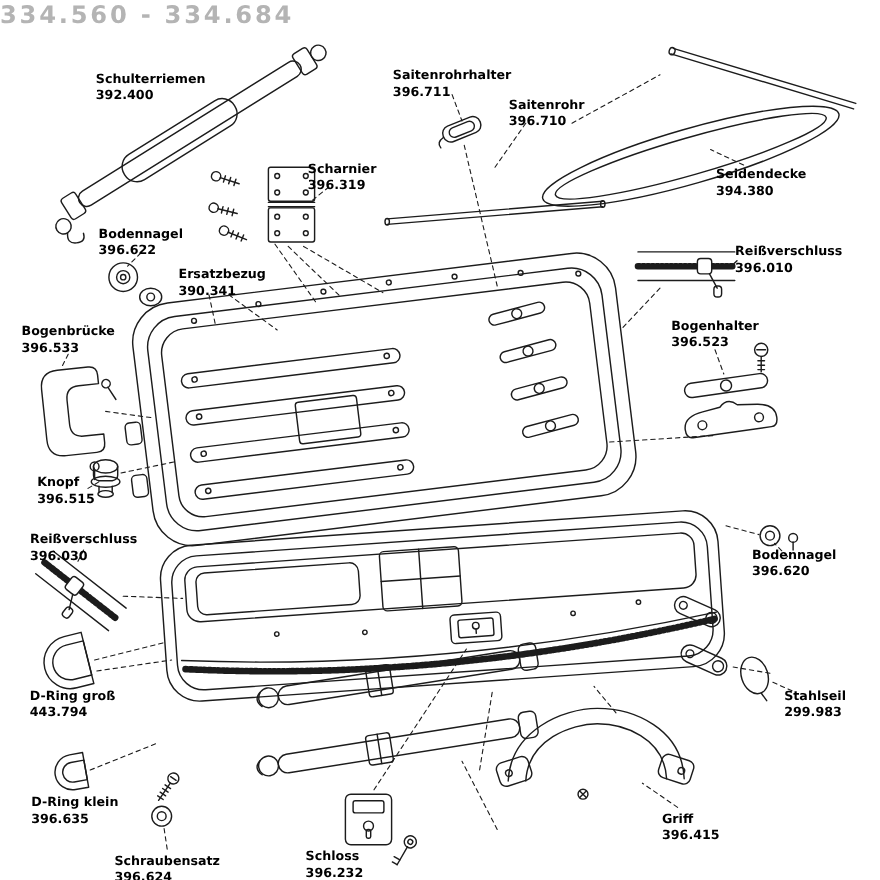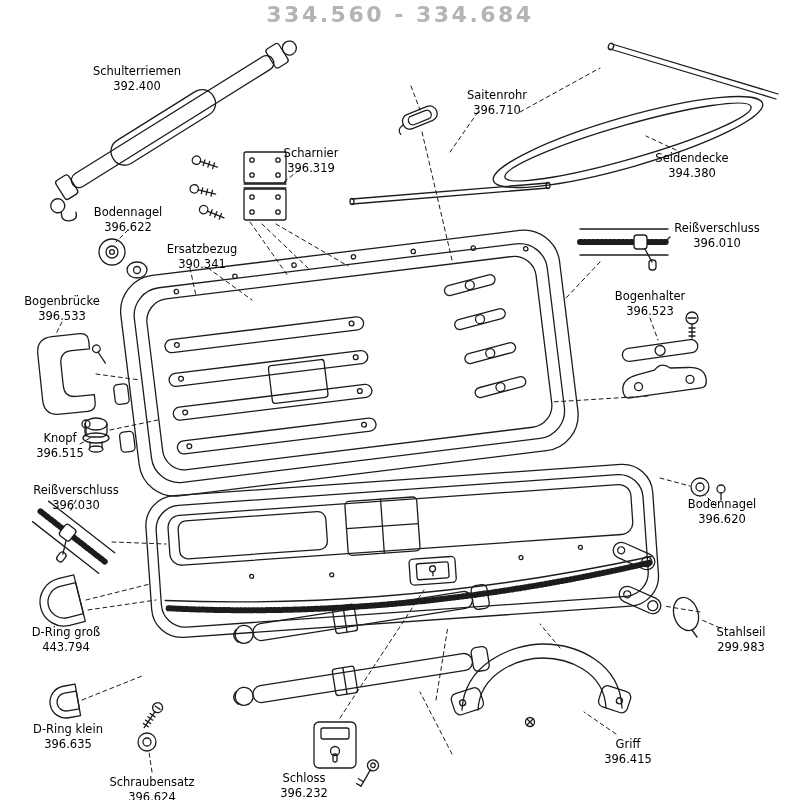--- a/index.html
+++ b/index.html
@@ -1,21 +1,21 @@
 <!DOCTYPE html>
 <html style="--line: #1c1c1c; --title: #b4b4b4; --label: #000000; --bg: #ffffff;"><head>
 <meta charset="utf-8">
 <style>
   html,body{margin:0;padding:0}
   .stage{position:relative;width:800px;height:800px;background:var(--bg,#fff);
          font-family:"DejaVu Sans","Liberation Sans",sans-serif;overflow:hidden}
-  .title{position:absolute;left:0;right:0;top:2px;text-align:center;
+  .title{position:absolute;left:0;right:0;top:2px;text-align:left;
          font-size:22px;font-weight:bold;letter-spacing:2.5px;color:var(--title,#b4b4b4)}
-  .label{position:absolute;transform:translateX(-50%);text-align:center;
-         font-size:11.5px;font-weight:normal;line-height:1.3;color:var(--label,#000);white-space:nowrap}
+  .label{position:absolute;transform:translateX(-50%);text-align:left;
+         font-size:11.5px;font-weight:bold;line-height:1.3;color:var(--label,#000);white-space:nowrap}
   svg.diagram{position:absolute;left:0;top:0;width:800px;height:800px}
   .s{fill:none;stroke:var(--line,#1c1c1c);stroke-width:1.3;stroke-linecap:round;stroke-linejoin:round}
   .dash line{stroke-dasharray:4 3.5;stroke-width:1}
   .teeth{stroke-width:6;stroke-dasharray:1.7 2.5}
   .wf{fill:#fff}
 </style>
 </head>
 <body>
 
 <div class="stage">
@@ -355,20 +355,24 @@
         <line x1="700" y1="612" x2="664" y2="606"></line>
         <line x1="720" y1="628" x2="702" y2="620"></line>
       </g>
     </g>
   </svg>
 
   <div class="label" style="left:137px;top:64px">
       <div>Schulterriemen</div>
       <div>392.400</div>
     </div>
+  <div class="label" style="left:411px;top:61px">
+      <div>Saitenrohrhalter</div>
+      <div>396.711</div>
+    </div>
   <div class="label" style="left:497px;top:88px">
       <div>Saitenrohr</div>
       <div>396.710</div>
     </div>
   <div class="label" style="left:692px;top:151px">
       <div>Seidendecke</div>
       <div>394.380</div>
     </div>
   <div class="label" style="left:311px;top:146px">
       <div>Scharnier</div>

